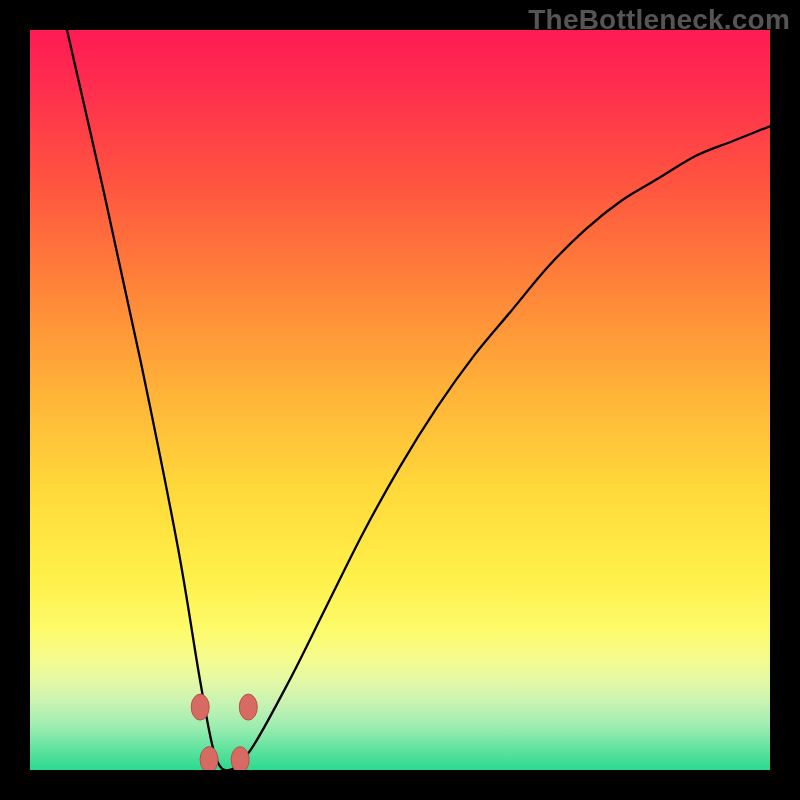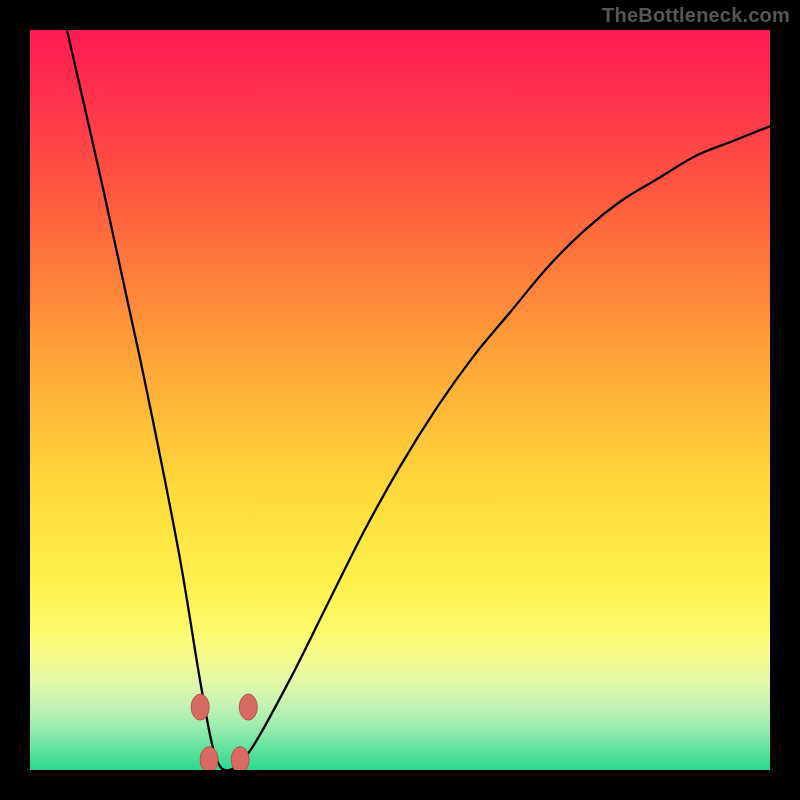--- a/index.html
+++ b/index.html
@@ -15,21 +15,21 @@
     position: relative;
     width: 800px;
     height: 800px;
     background: #000;
   }
   .watermark {
     position: absolute;
     top: 4px;
     right: 10px;
     color: #555;
-    font-size: 20px;
+    font-size: 28px;
     font-weight: 600;
     letter-spacing: 0.2px;
     z-index: 10;
     user-select: none;
   }
   .plot-frame {
     position: absolute;
     left: 30px;
     top: 30px;
     width: 740px;

